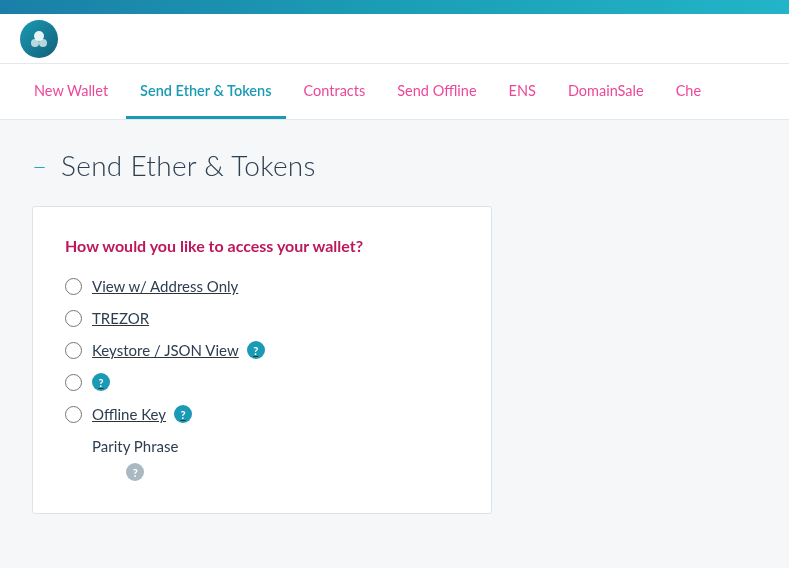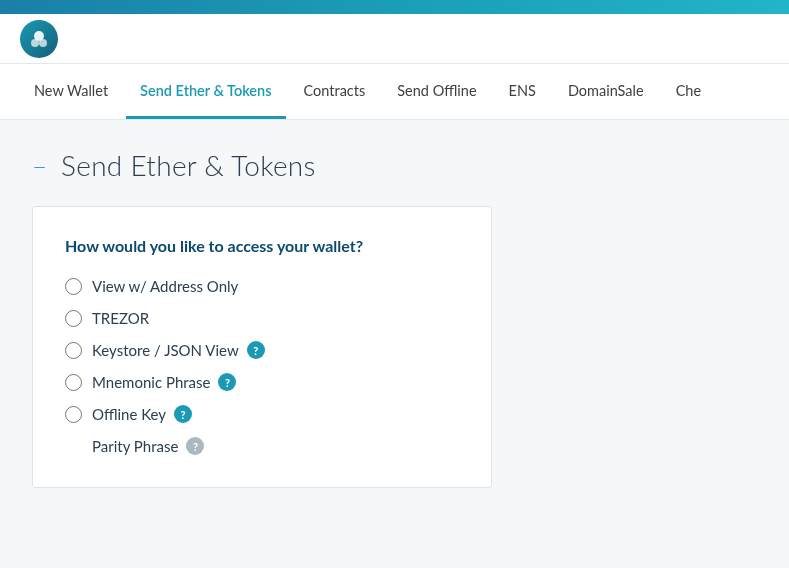--- a/index.html
+++ b/index.html
@@ -48,21 +48,21 @@
       display: flex;
       align-items: center;
       padding: 0 20px;
       height: 56px;
       gap: 4px;
     }
 
     .nav-item {
       padding: 8px 14px;
       font-size: 14.5px;
-      color: #404040;
+      color: #ec4899;
       cursor: pointer;
       text-decoration: none;
       white-space: nowrap;
       border-bottom: 3px solid transparent;
       height: 100%;
       display: flex;
       align-items: center;
       gap: 6px;
     }
 
@@ -109,36 +109,37 @@
       background: #fff;
       border: 1px solid #dde4e9;
       border-radius: 3px;
       padding: 28px 32px 32px 32px;
       max-width: 460px;
     }
 
     .card-question {
       font-size: 16px;
       font-weight: 700;
-      color: #0c4a6e;
+      color: #be185d;
       margin-bottom: 20px;
       line-height: 1.4;
     }
 
     .radio-group {
       display: flex;
       flex-direction: column;
       gap: 14px;
     }
 
     .radio-item {
       display: flex;
       align-items: center;
       gap: 10px;
       cursor: pointer;
+      text-decoration: underline;
     }
 
     .radio-item input[type="radio"] {
       width: 17px;
       height: 17px;
       accent-color: #1a9ab5;
       cursor: pointer;
       flex-shrink: 0;
     }
 
@@ -186,20 +187,21 @@
       gap: 10px;
       padding-left: 27px;
     }
 
     .parity-label {
       font-size: 15px;
       color: #2c3e50;
       display: flex;
       align-items: center;
       gap: 8px;
+      flex-direction: column;
     }
   </style>
 </head>
 <body>
 
 <div class="top-bar"></div>
 
 <div class="logo-strip">
   <div class="logo-circle">
     <svg width="22" height="22" viewBox="0 0 22 22">
@@ -248,21 +250,20 @@
         <input type="radio" name="wallet-access" style="">
         <span class="radio-label">
           <span>Keystore / JSON View</span>
           <span class="help-icon">?</span>
         </span>
       </label>
 
       <label class="radio-item">
         <input type="radio" name="wallet-access" style="">
         <span class="radio-label">
-          <span>Mnemonic Phrase</span>
           <span class="help-icon">?</span>
         </span>
       </label>
 
       <label class="radio-item">
         <input type="radio" name="wallet-access" style="">
         <span class="radio-label">
           <span>Offline Key</span>
           <span class="help-icon">?</span>
         </span>

